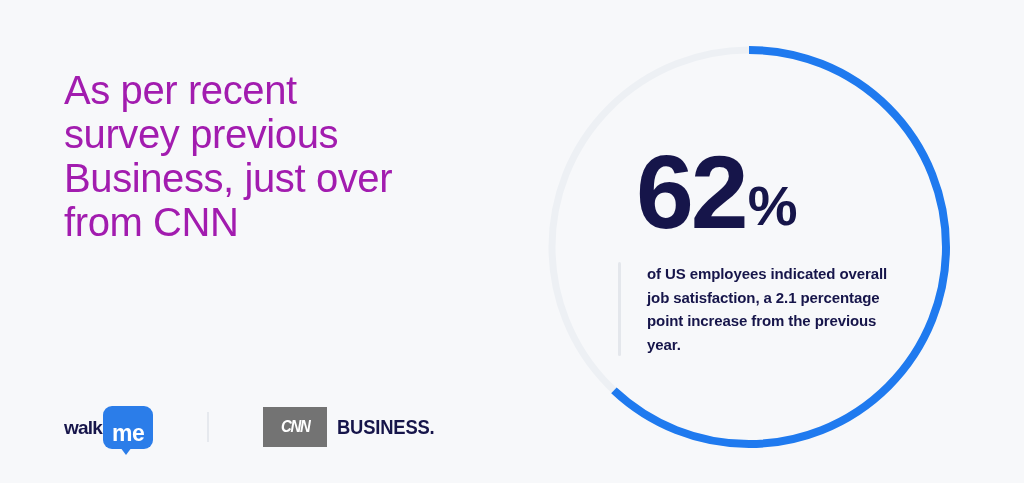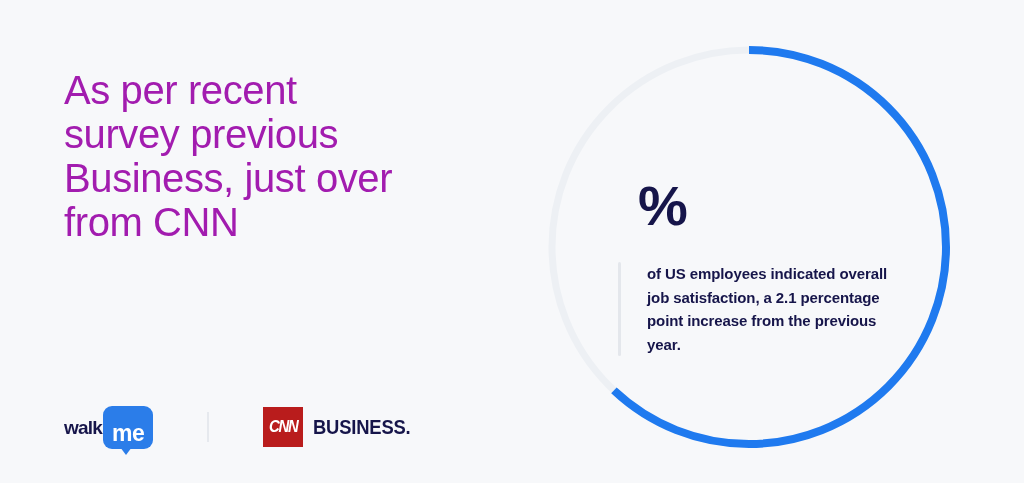--- a/index.html
+++ b/index.html
@@ -141,23 +141,23 @@
     height: 30px;
     background: #e6e9ee;
     margin: 0 54px;
   }
 
   .cnn-logo {
     display: flex;
     align-items: center;
   }
   .cnn-badge {
-    width: 40px;
+    width: 64px;
     height: 40px;
-    background: #b91c1c;
+    background: #737373;
     display: flex;
     align-items: center;
     justify-content: center;
   }
   .cnn-badge-text {
     color: #ffffff;
     font-size: 17px;
     font-weight: 700;
     font-style: italic;
     letter-spacing: -1.5px;
@@ -187,20 +187,21 @@
   <svg class="donut-svg" viewBox="0 0 402 402">
 
     <circle cx="201" cy="201" r="197" fill="none" stroke="#edf0f4" stroke-width="7"></circle>
 
     <circle id="donut-value-arc" cx="201" cy="201" r="197" fill="none" stroke="#1f7aef" stroke-width="8" stroke-linecap="butt" transform="rotate(-90 201 201)" stroke-dasharray="767.4282534189146 1237.7875055143784"></circle>
   </svg>
 </div>
 
 <div class="stat-block">
   <div class="stat-value">
+    <span class="stat-number">62</span>
     <span class="stat-unit">%</span>
   </div>
   <div class="stat-desc-row">
     <div class="stat-rule"></div>
     <div class="stat-desc">of US employees indicated overall job satisfaction, a 2.1 percentage point increase from the previous year.</div>
   </div>
 </div>
 
 <div class="footer">
   <div class="walkme-logo">

